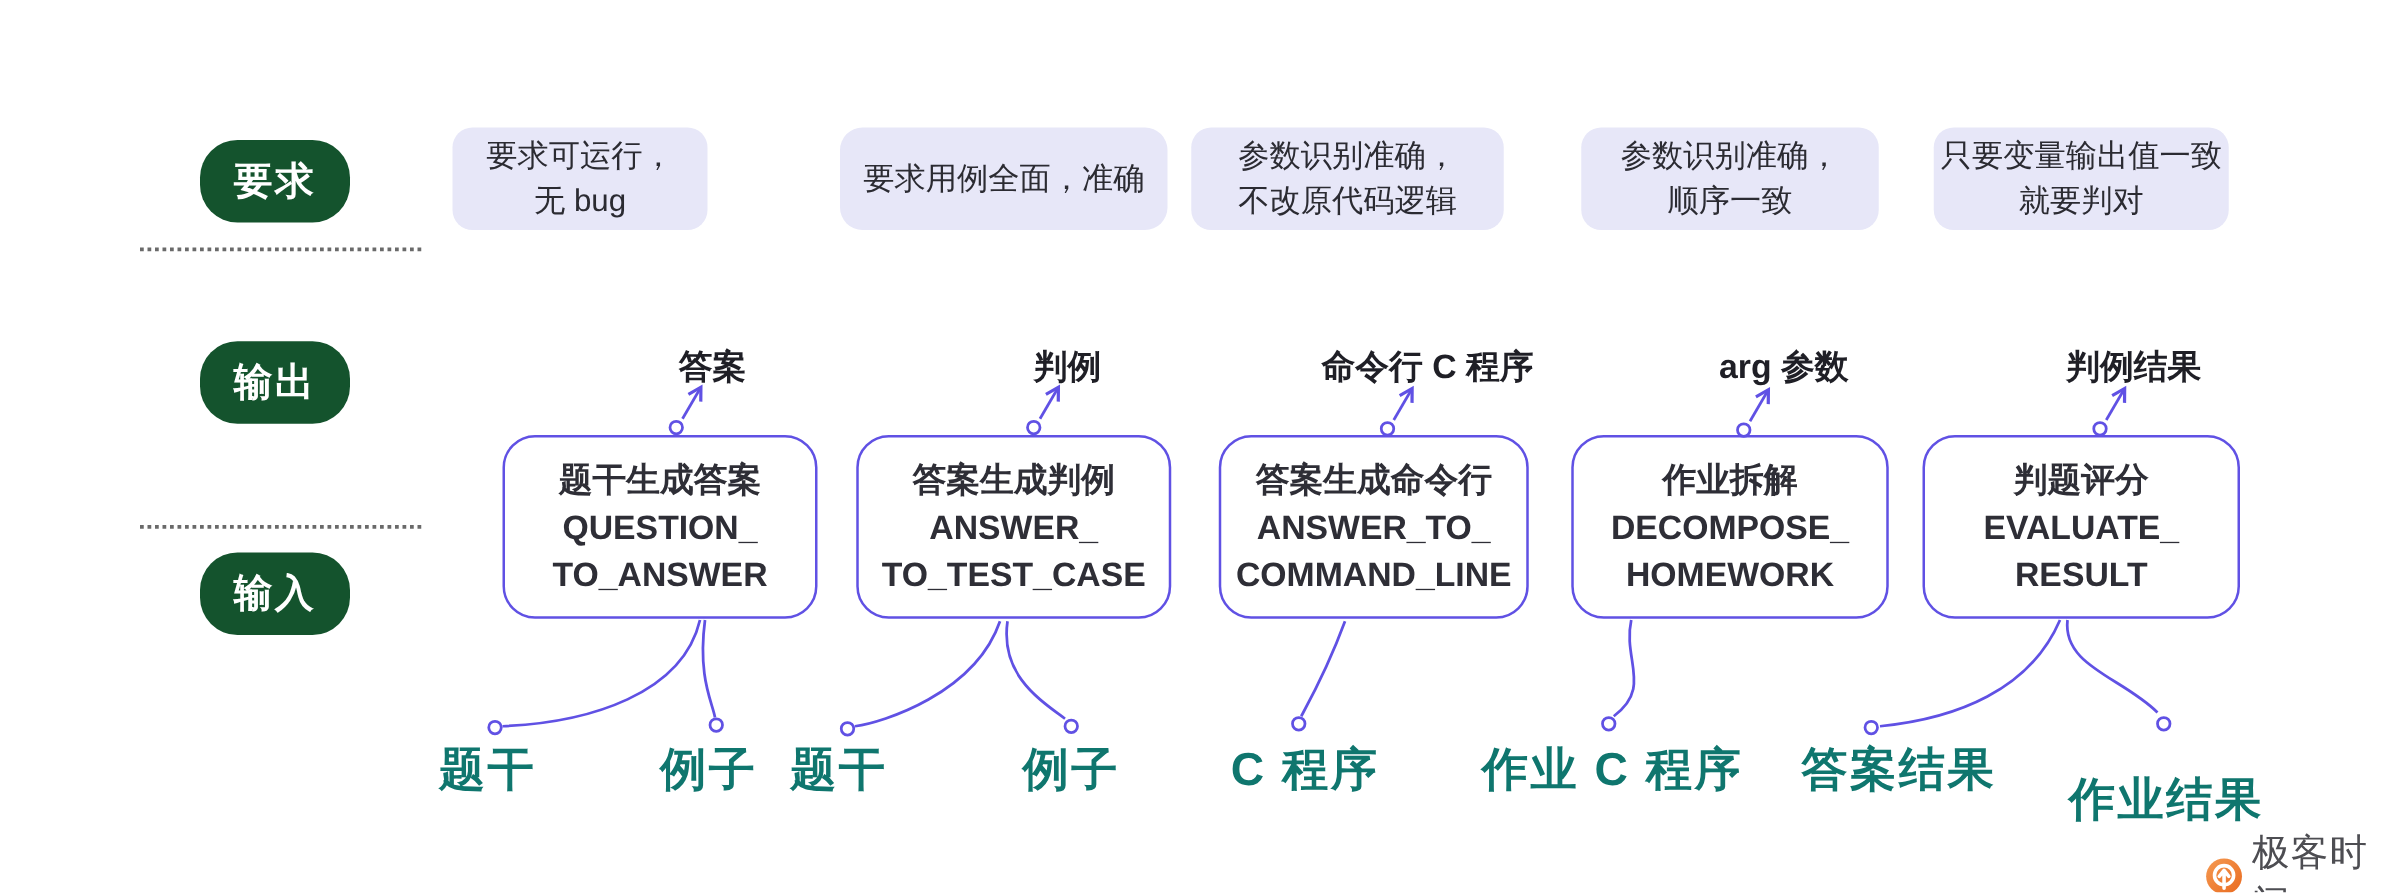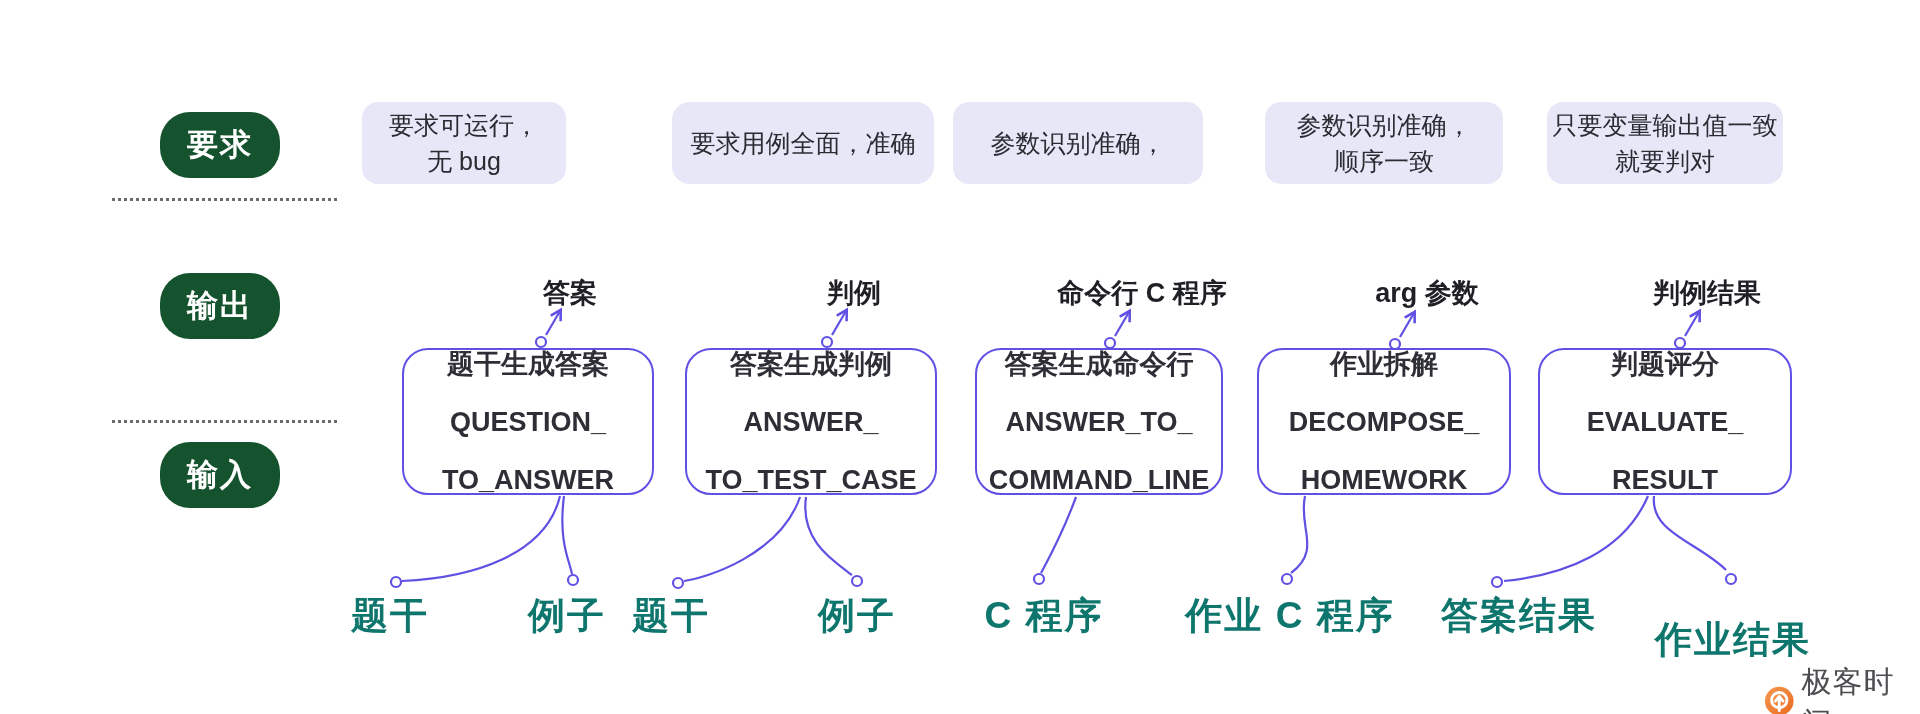--- a/index.html
+++ b/index.html
@@ -14,21 +14,21 @@
 
   .req{position:absolute;top:102px;height:82px;background:#e7e7f8;border-radius:16px;
        color:#2b2b32;font-size:25px;font-weight:500;line-height:36px;text-align:center;
        display:flex;flex-direction:column;align-items:center;justify-content:center;white-space:nowrap;}
 
   .out-label{position:absolute;top:275px;transform:translateX(-50%);font-size:27px;font-weight:bold;
              color:#1f1f26;white-space:nowrap;}
 
   .proc{position:absolute;top:348px;height:147px;background:#ffffff;border:2.5px solid #6051e4;
         border-radius:26px;color:#2e2e36;font-size:27px;font-weight:bold;line-height:38px;
-        text-align:center;display:flex;flex-direction:column;align-items:center;justify-content:center;gap:20px;}
+        text-align:center;display:flex;flex-direction:column;align-items:center;justify-content:center;}
 
   .in-label{position:absolute;top:591px;transform:translateX(-50%);font-size:37px;font-weight:bold;
             letter-spacing:2px;color:#0f766e;white-space:nowrap;}
 
   .connector-layer{position:absolute;left:0;top:0;width:1920px;height:714px;pointer-events:none;}
 
   .brand{position:absolute;left:1763px;top:662px;display:flex;align-items:center;}
   .brand-text{font-size:30px;color:#4d4d52;font-weight:500;margin-left:6px;letter-spacing:1px;}
 </style>
 </head>
@@ -45,20 +45,21 @@
   <div class="req" style="left:362px;width:204px;">
     <div>要求可运行，</div>
     <div>无 bug</div>
   </div>
   <div class="req" style="left:672px;width:262px;border-radius:18px;">
     <div>要求用例全面，准确</div>
     <div></div>
   </div>
   <div class="req" style="left:953px;width:250px;">
     <div>参数识别准确，</div>
+    <div>不改原代码逻辑</div>
   </div>
   <div class="req" style="left:1265px;width:238px;">
     <div>参数识别准确，</div>
     <div>顺序一致</div>
   </div>
   <div class="req" style="left:1547px;width:236px;">
     <div>只要变量输出值一致</div>
     <div>就要判对</div>
   </div>
 

